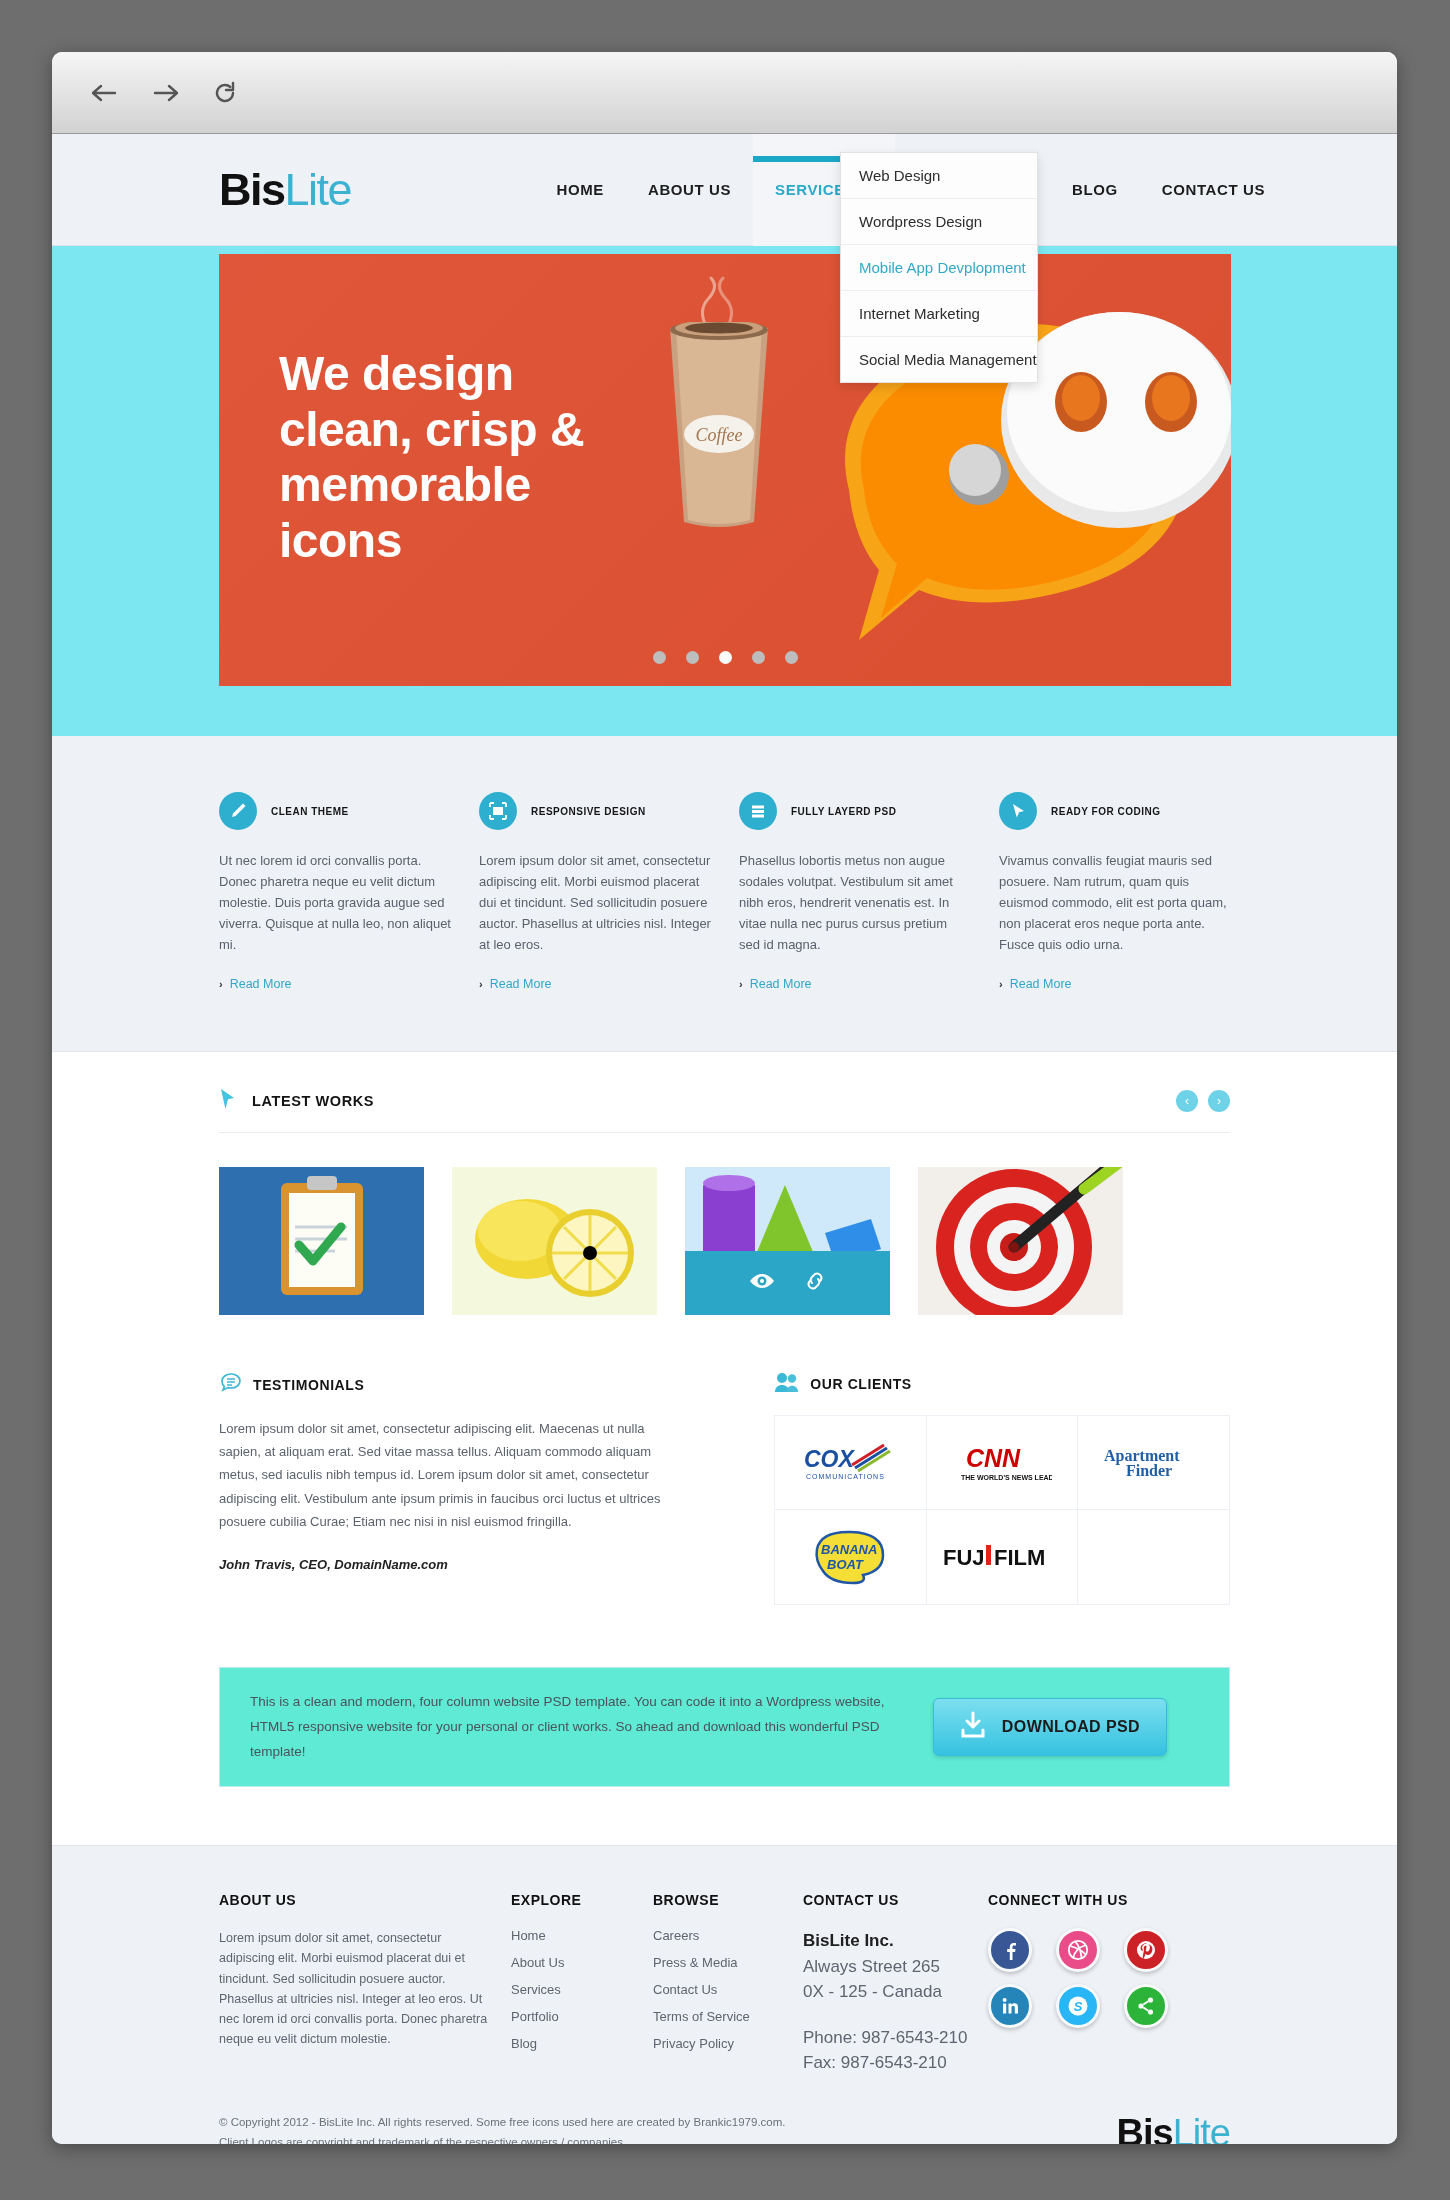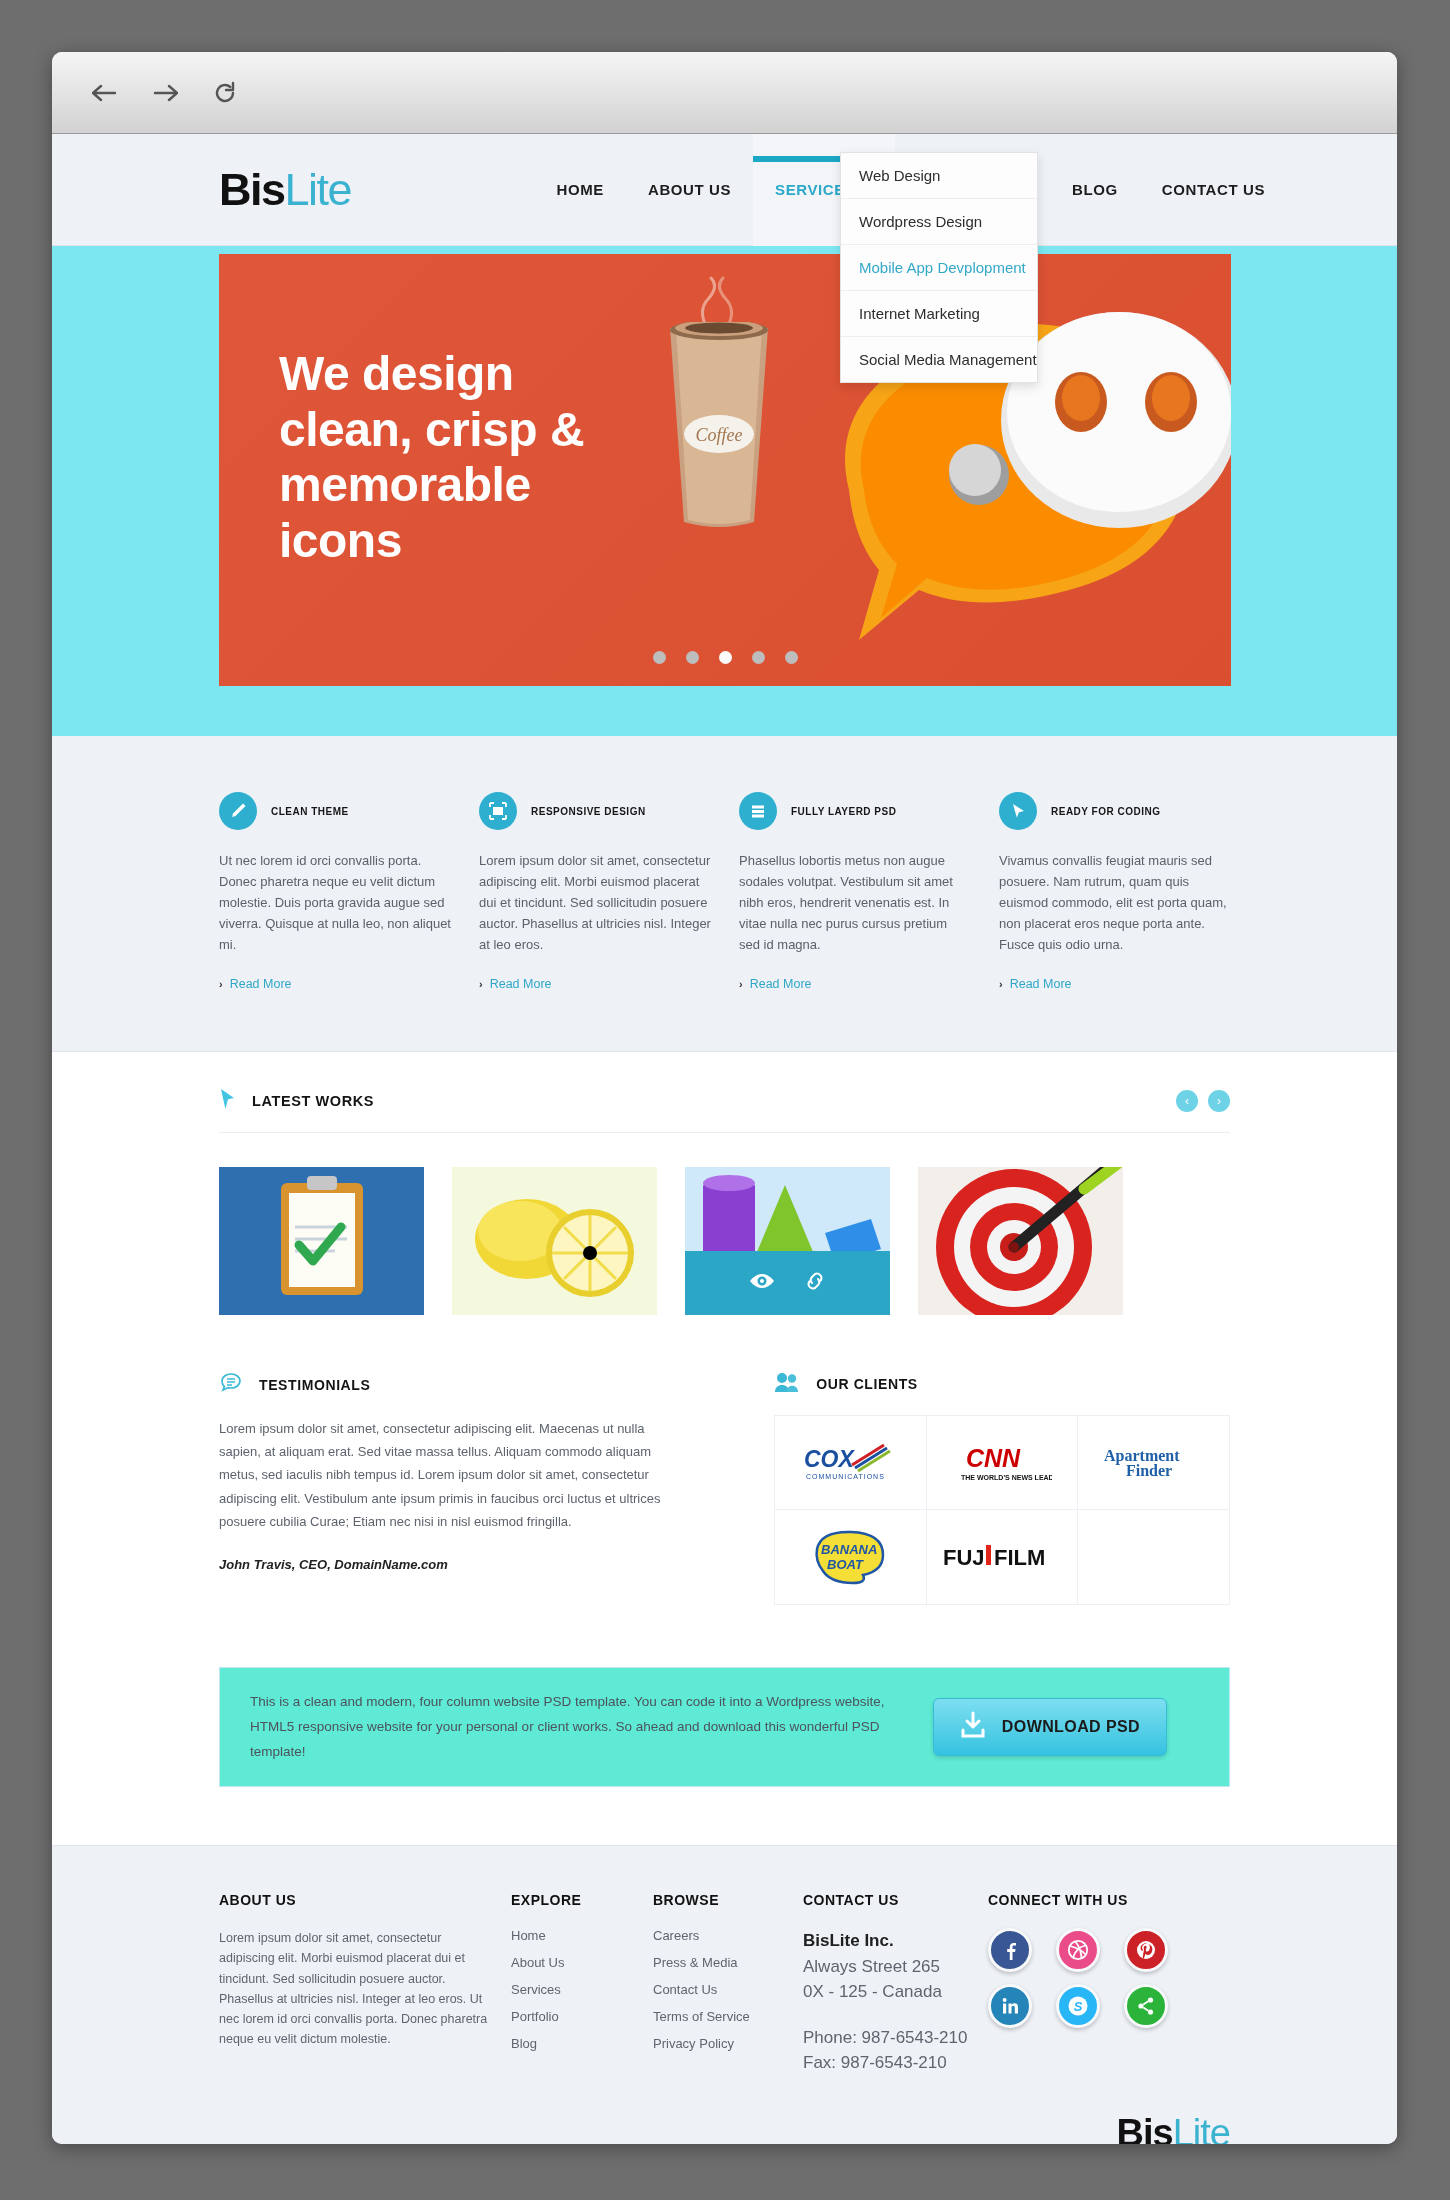--- a/index.html
+++ b/index.html
@@ -139,21 +139,21 @@
   }
   .thumbs { margin: 34px 167px 0 167px; display:flex; gap: 28px; }
   .thumb { width: 205px; height: 148px; position: relative; overflow:hidden; }
   .ovl {
     position:absolute; left:0; right:0; bottom:0; height: 64px;
     background: #2ba6c6; display:flex; align-items:center; justify-content:center; gap: 28px;
   }
   
   .lower { margin: 56px 167px 0 167px; display:flex; }
   .testi { width: 490px; }
-  .mini-head { display:flex; align-items:center; gap: 16px; }
+  .mini-head { display:flex; align-items:center; gap: 10px; }
   .mini-title { font-size: 14px; font-weight:bold; letter-spacing:.6px; color:#141414; }
   .testi-body { margin-top: 18px; font-size: 13px; line-height: 1.78; color: #5d636d; }
   .testi-by { margin-top: 24px; font-size: 13px; font-weight: bold; font-style: italic; color: #222; }
   .clients { margin-left: 90px; width: 480px; }
   .cgrid {
     margin-top: 18px; display:grid; grid-template-columns: repeat(3, 1fr);
     border: 1px solid #eceff3;
   }
   .cell {
     height: 94px; display:flex; align-items:center; justify-content:center;
@@ -621,19 +621,23 @@
                 <circle cx="6" cy="11" r="2.6" fill="#fff"></circle>
                 <circle cx="15.5" cy="17" r="2.6" fill="#fff"></circle>
                 <path d="M8.3 9.6l5-3.4M8.3 12.4l5 3.4" stroke="#fff" stroke-width="1.8"></path>
               </svg>
           </span>
         </div>
       </div>
     </div>
 
     <div class="copy">
+      <div class="copy-text">
+        <span>© Copyright 2012 - BisLite Inc. All rights reserved. Some free icons used here are created by Brankic1979.com.</span><br>
+        <span>Client Logos are copyright and trademark of the respective owners / companies.</span>
+      </div>
       <div class="foot-logo">
         <span class="bis">Bis</span><span class="lite">Lite</span>
       </div>
     </div>
   </div>
 
 </div>
 
 </body></html>

